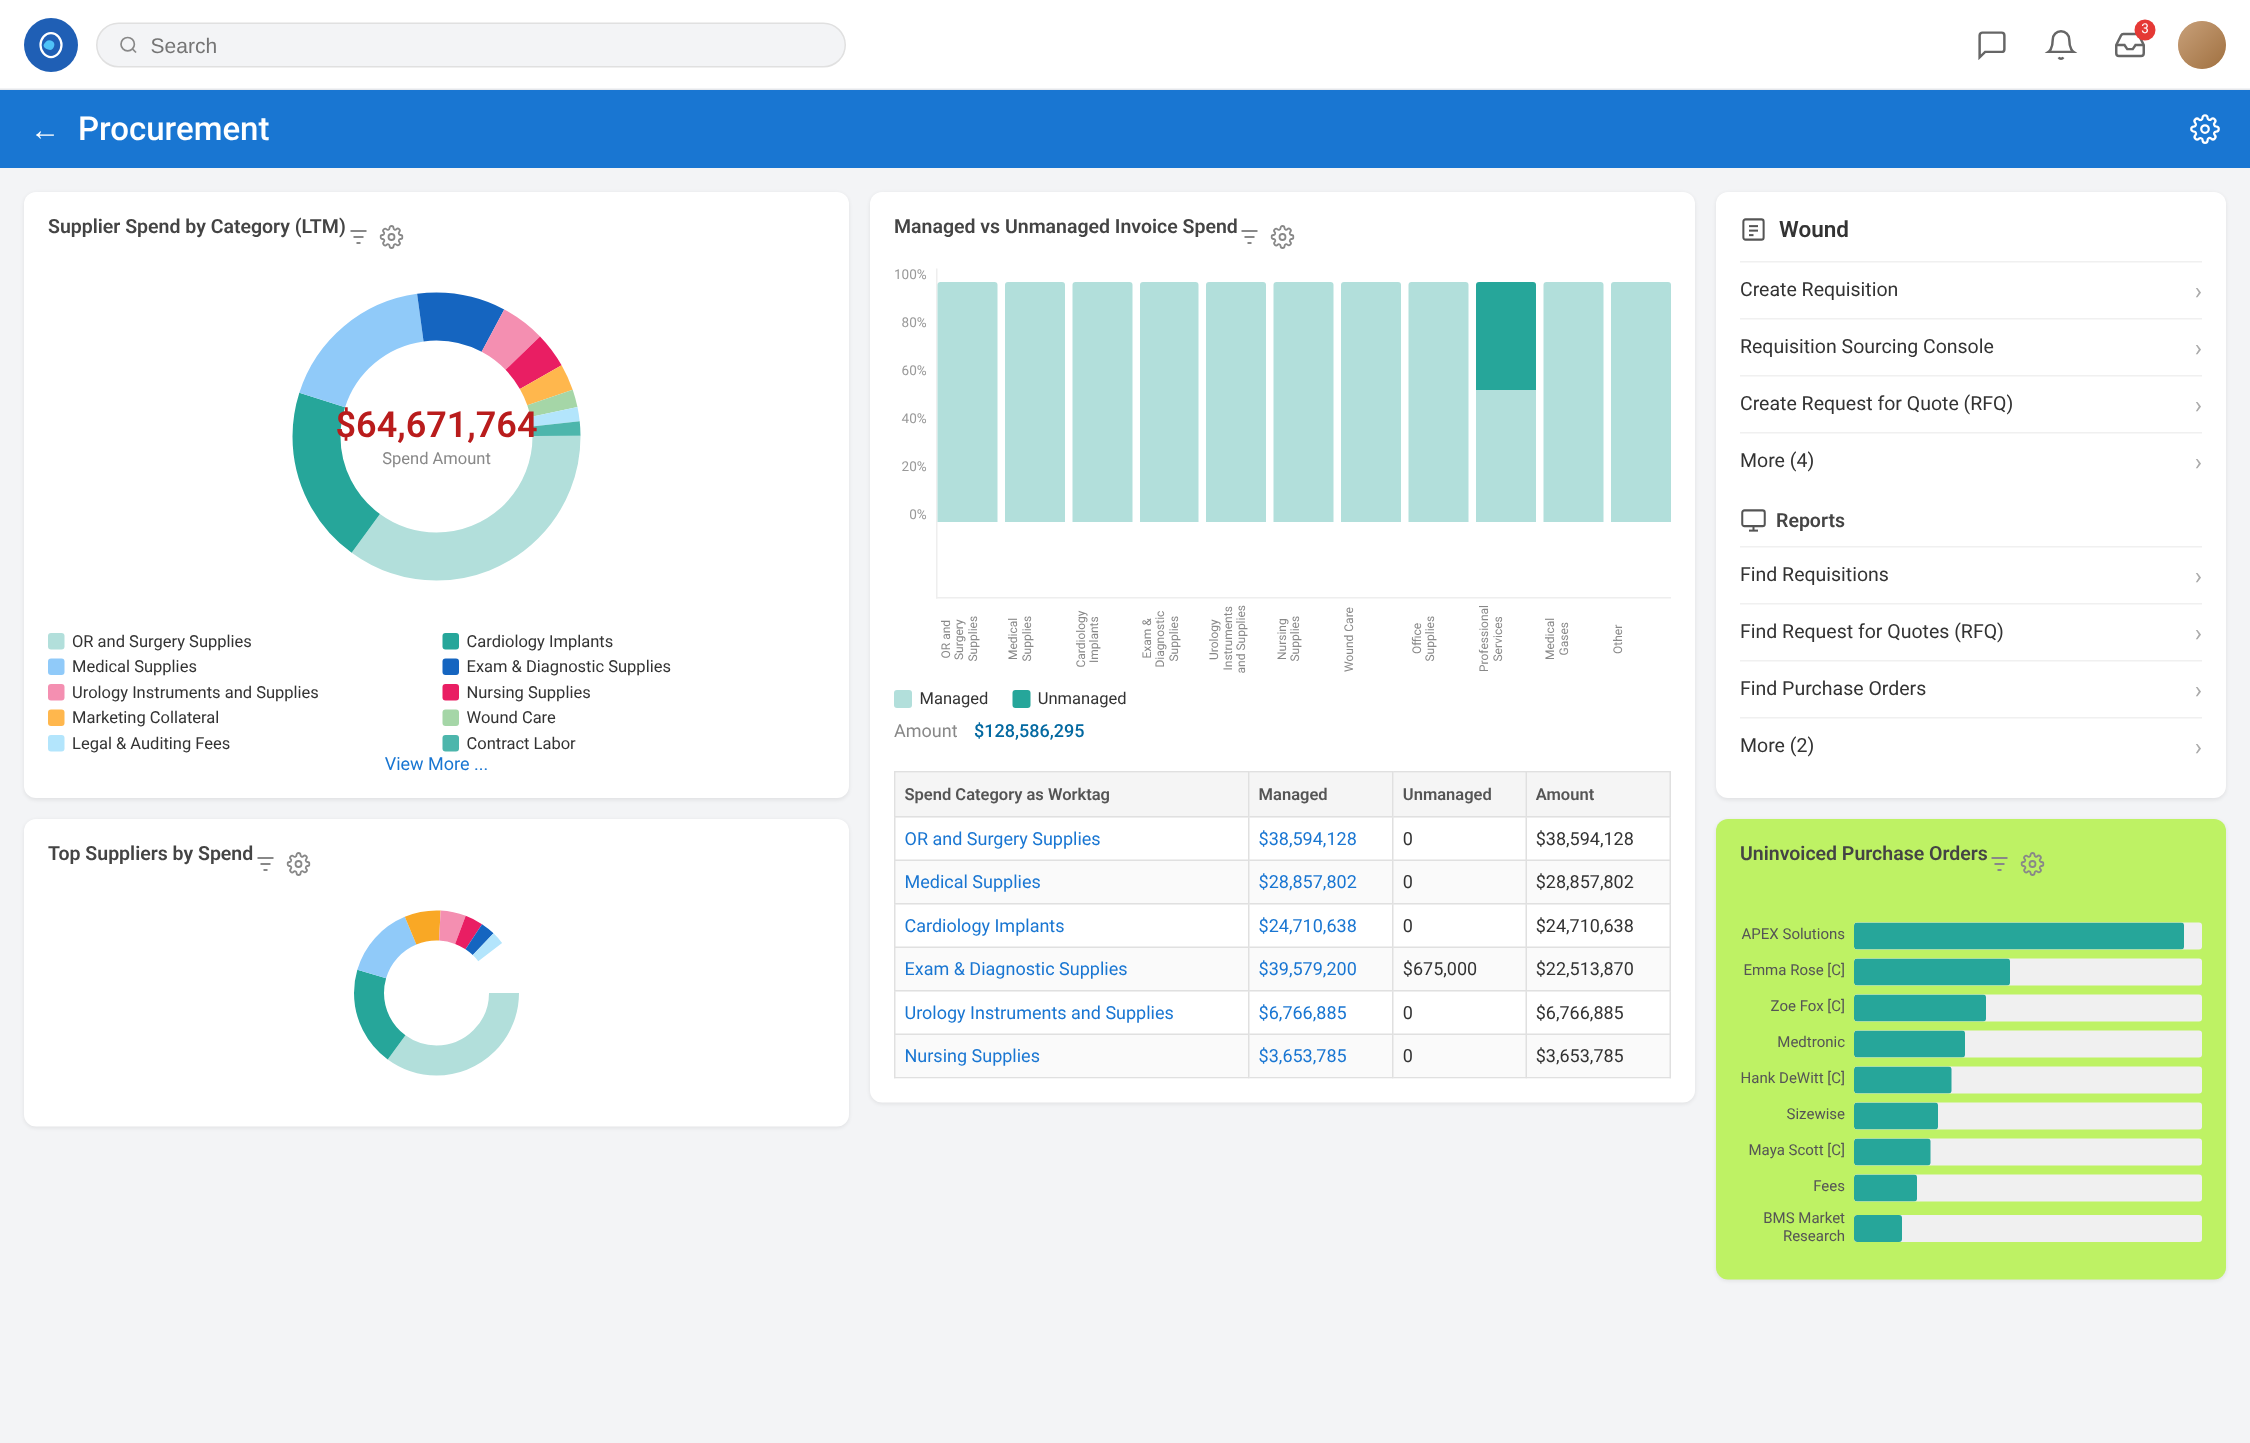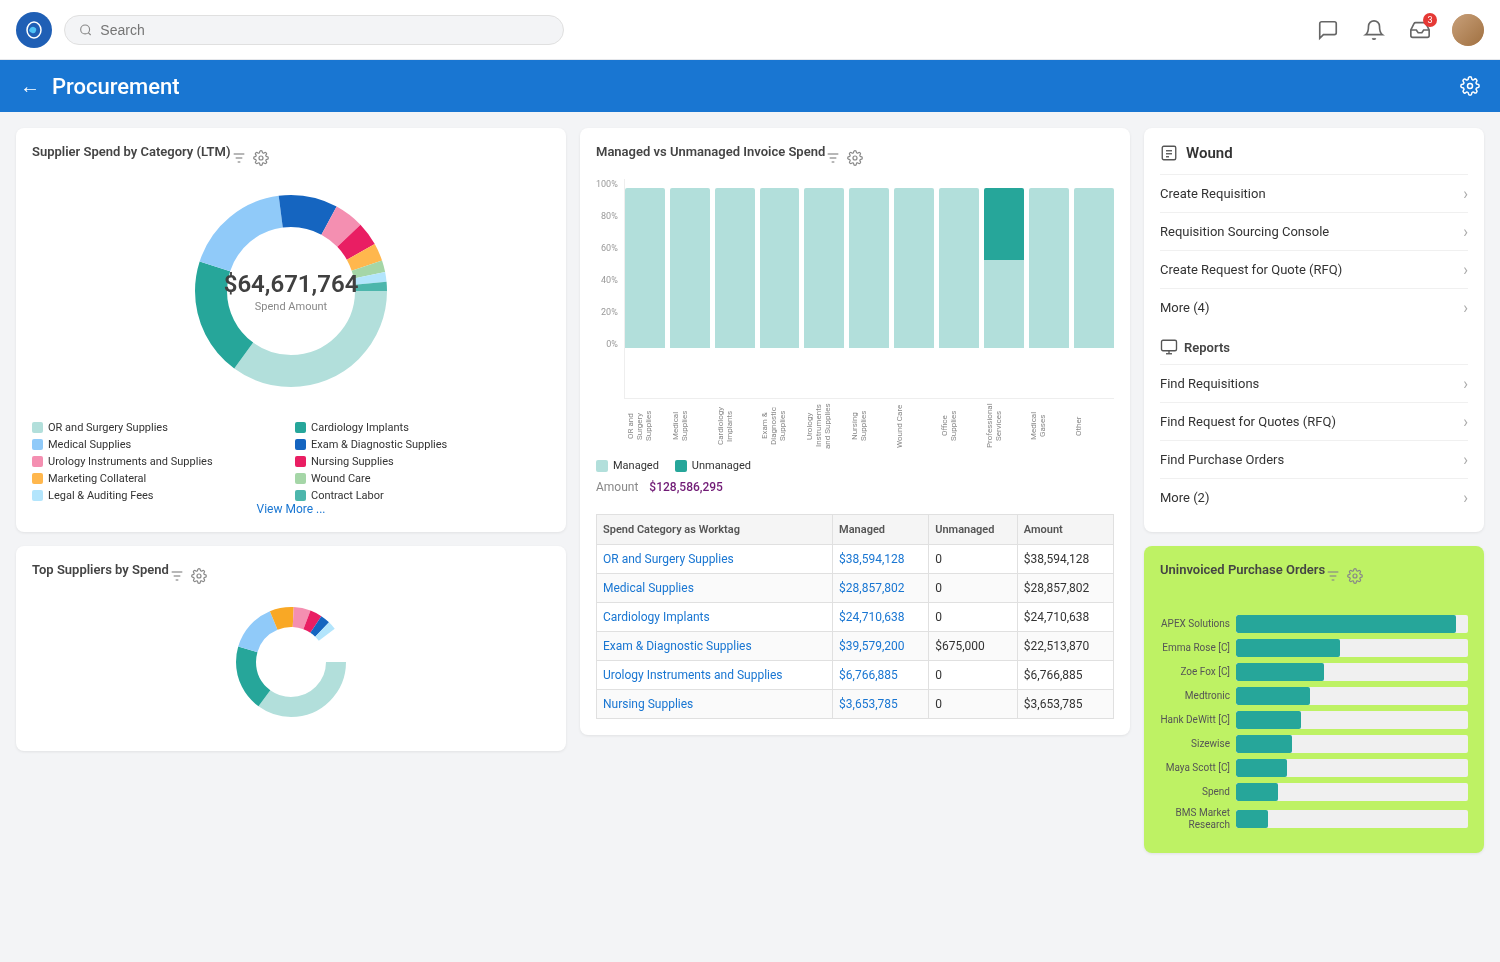--- a/index.html
+++ b/index.html
@@ -29,34 +29,34 @@
     .card { background: #fff; border-radius: 8px; padding: 16px; box-shadow: 0 1px 3px rgba(0,0,0,0.08); }
 
     
     .card-title { font-size: 13px; font-weight: 600; color: #444; margin-bottom: 12px; }
     .card-header { display: flex; align-items: center; justify-content: flex-start; }
     .card-icons { display: flex; gap: 6px; color: #888; font-size: 16px; }
 
     .donut-container { display: flex; justify-content: center; align-items: center; padding: 10px 0; }
     .donut-wrap { position: relative; width: 220px; height: 220px; }
     .donut-center { position: absolute; top: 50%; left: 50%; transform: translate(-50%, -50%); text-align: center; }
-    .donut-amount { font-size: 24px; font-weight: 600; color: #404040; }
+    .donut-amount { font-size: 24px; font-weight: 600; color: #b91c1c; }
     .donut-label { font-size: 11px; color: #888; margin-top: 2px; }
 
     .legend { display: grid; grid-template-columns: 1fr 1fr; gap: 4px 8px; margin-top: 10px; font-size: 11px; }
     .legend-item { display: flex; align-items: center; gap: 5px; }
     .legend-dot { width: 11px; height: 11px; border-radius: 2px; flex-shrink: 0; }
     .view-more { text-align: center; color: #1976d2; font-size: 12px; cursor: pointer; }
 
     .chart-legend { display: flex; gap: 16px; margin-top: 8px; font-size: 11px; }
     .chart-legend-item { display: flex; align-items: center; gap: 5px; }
     .chart-legend-dot { width: 12px; height: 12px; border-radius: 2px; }
     .amount-row { margin-top: 8px; font-size: 12px; }
     .amount-label { color: #888; }
-    .amount-value { color: #701a75; font-weight: 500; }
+    .amount-value { color: #0369a1; font-weight: 500; }
 
     
     .spend-table { width: 100%; border-collapse: collapse; font-size: 12px; margin-top: 10px; }
     .spend-table th { background: #f5f5f5; padding: 8px 6px; text-align: left; border: 1px solid #e0e0e0; font-weight: 600; font-size: 11px; color: #555; }
     .spend-table td { padding: 7px 6px; border: 1px solid #e0e0e0; }
     .spend-table tr:nth-child(even) { background: #fafafa; }
     .link-text { color: #1976d2; cursor: pointer; }
 
     
     .right-panel { display: flex; flex-direction: column; gap: 14px; }
@@ -518,21 +518,21 @@
       <div class="po-bar-fill" style="width:24%;"></div>
     </div>
   </div>
           <div class="po-bar-row">
     <div class="po-bar-label">Maya Scott [C]</div>
     <div class="po-bar-track">
       <div class="po-bar-fill" style="width:22%;"></div>
     </div>
   </div>
           <div class="po-bar-row">
-    <div class="po-bar-label">Spend</div>
+    <div class="po-bar-label">Fees</div>
     <div class="po-bar-track">
       <div class="po-bar-fill" style="width:18%;"></div>
     </div>
   </div>
           <div class="po-bar-row">
     <div class="po-bar-label">BMS Market Research</div>
     <div class="po-bar-track">
       <div class="po-bar-fill" style="width:14%;"></div>
     </div>
   </div>

